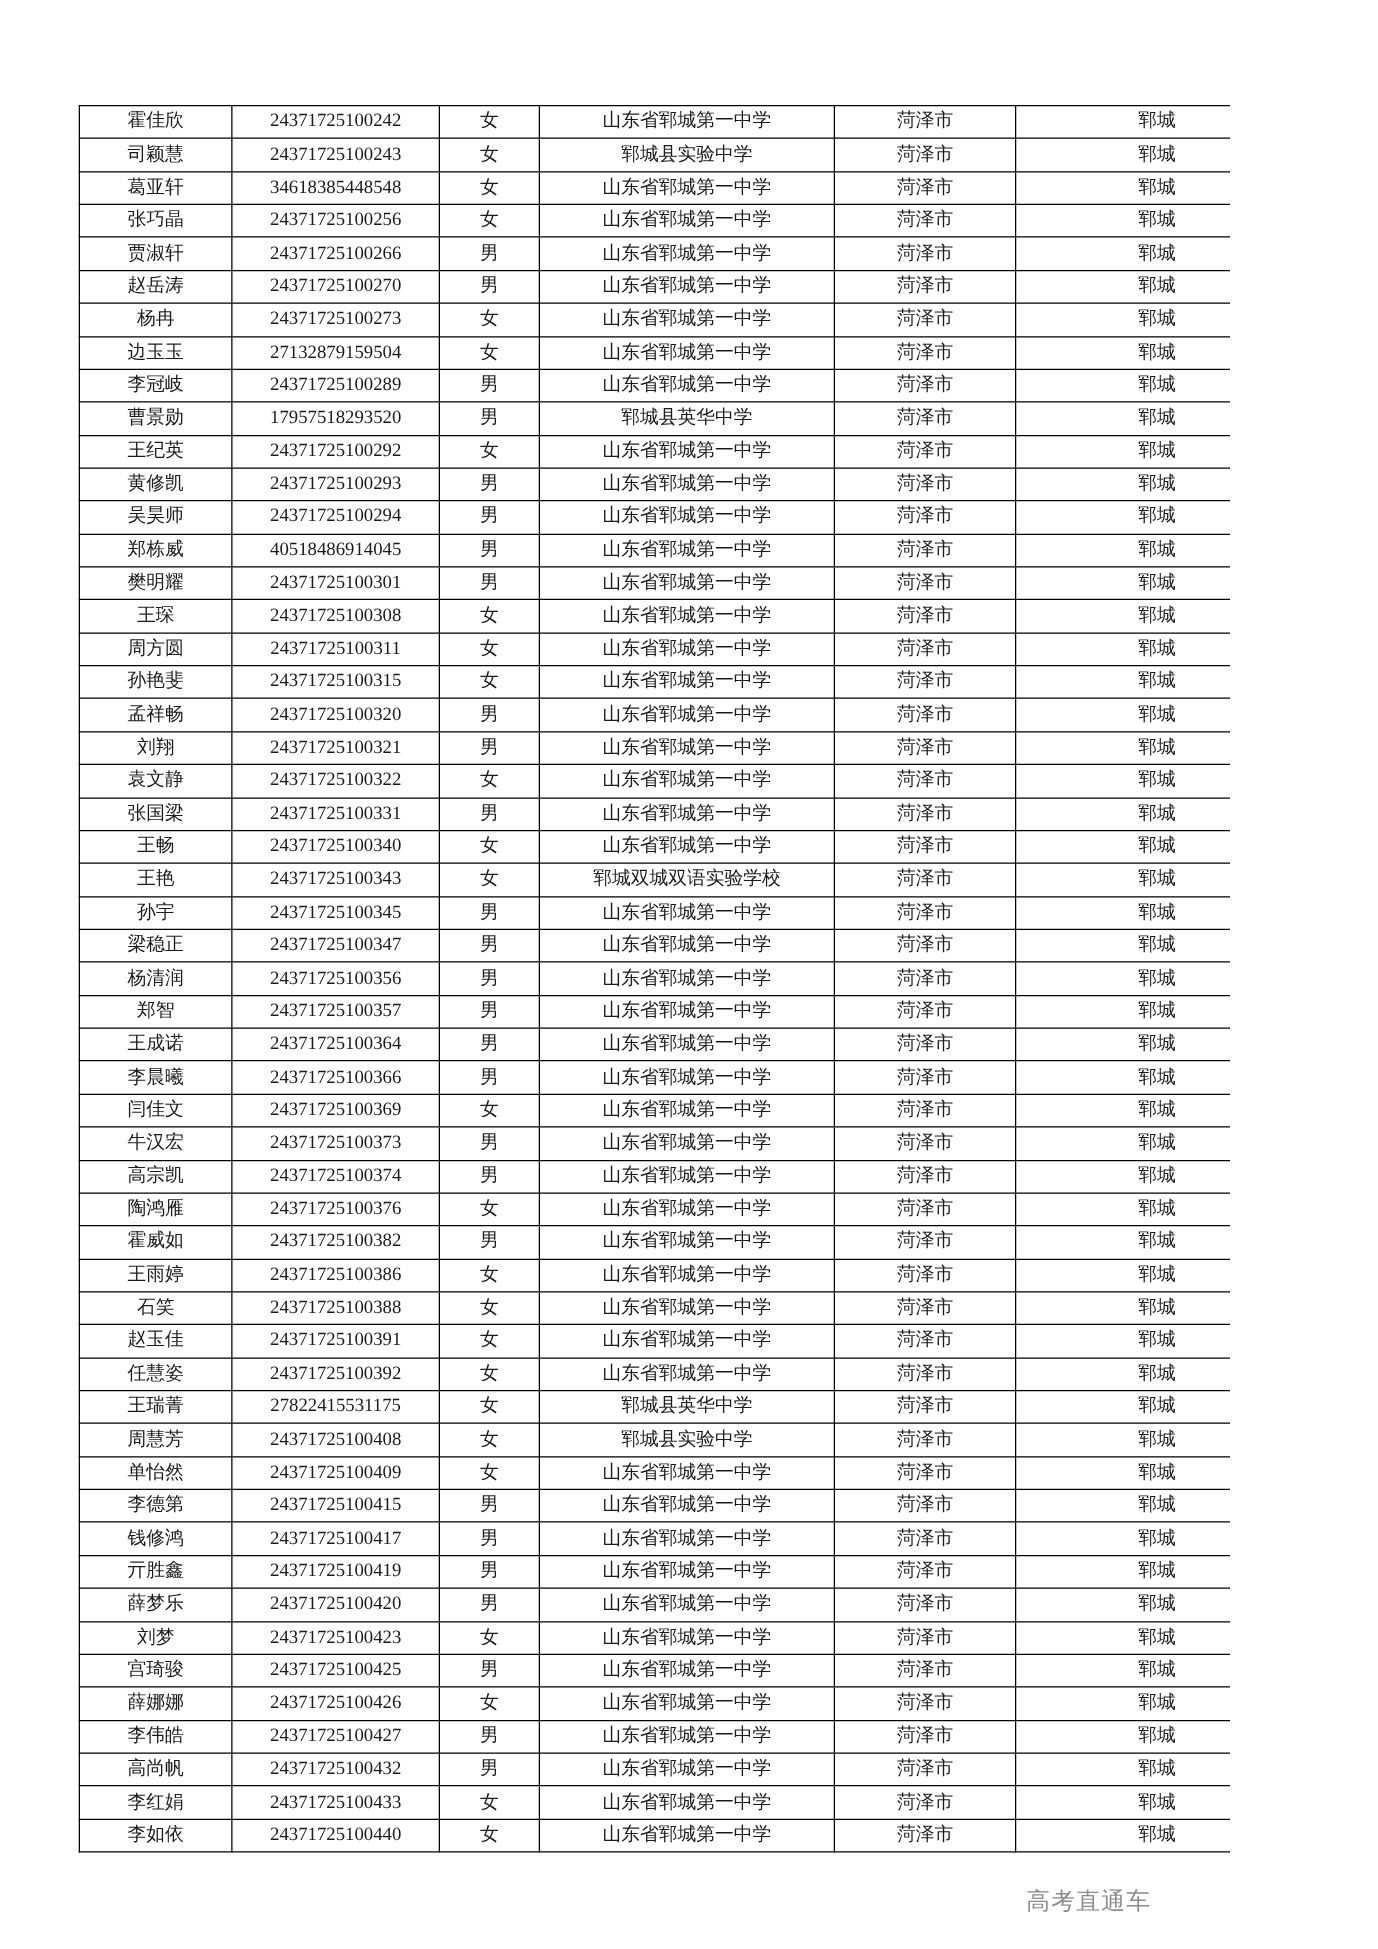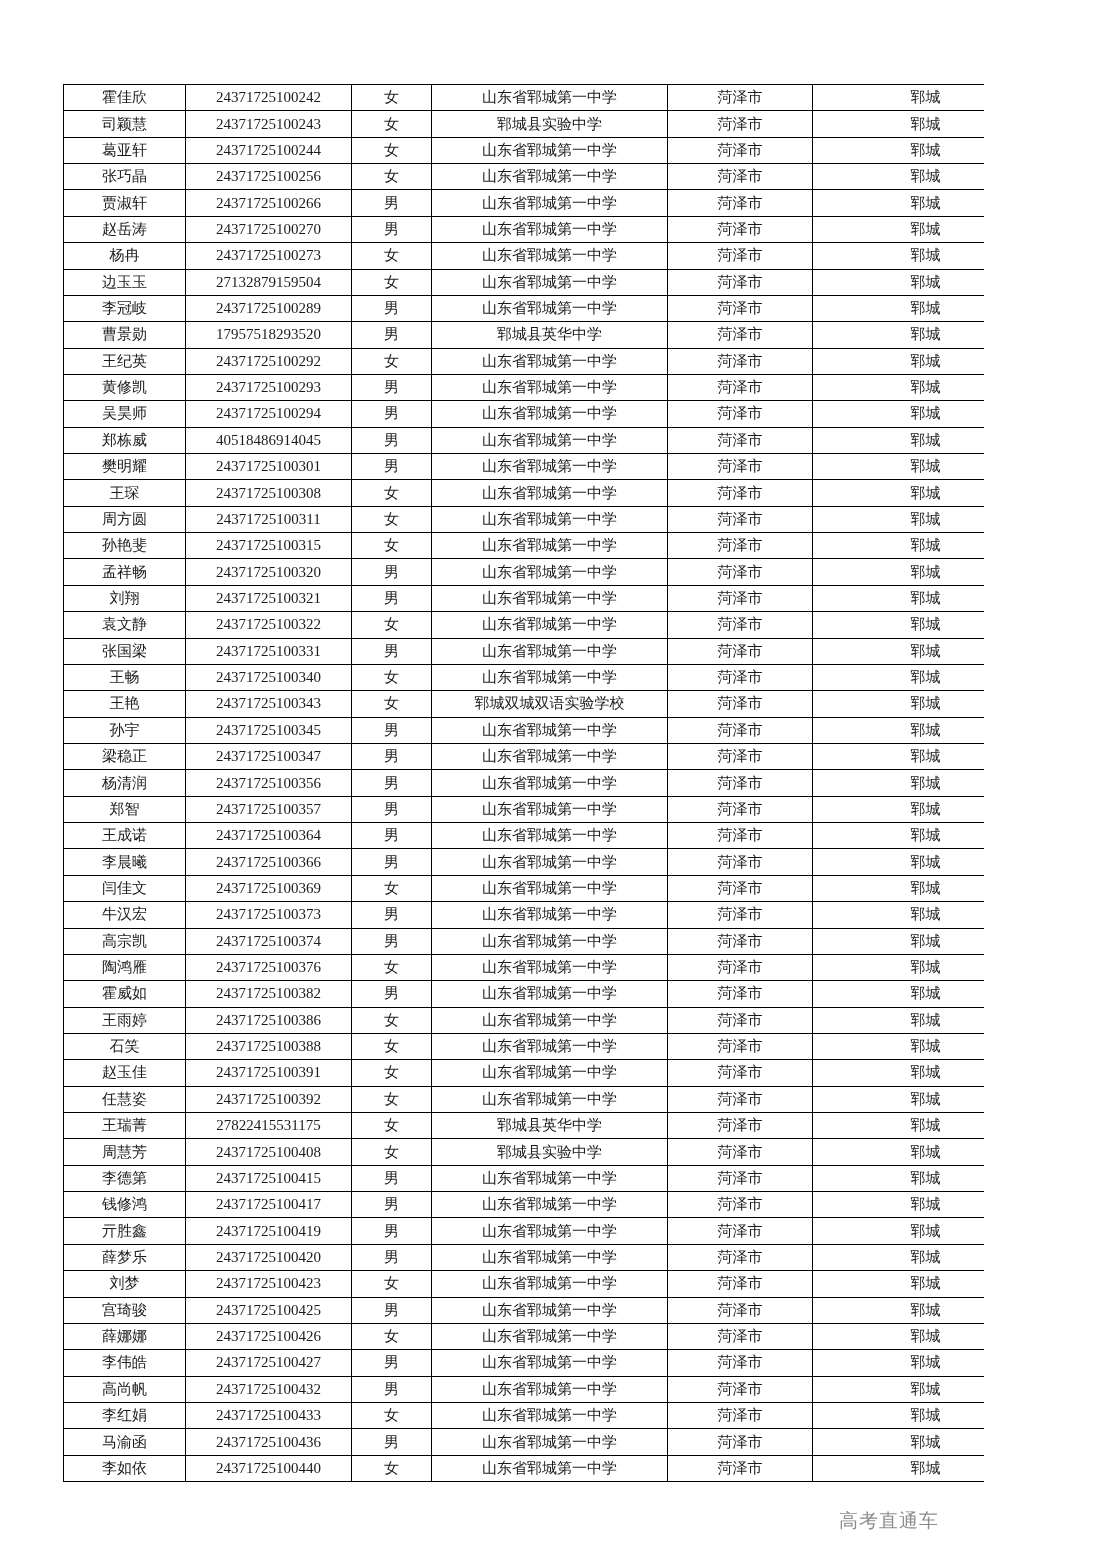--- a/index.html
+++ b/index.html
@@ -32,21 +32,21 @@
     vertical-align: middle;
     font-size: 15px;
     line-height: 1;
     white-space: nowrap;
     overflow: hidden;
     font-family: "Liberation Serif", "DejaVu Serif", serif;
     color: #1a1a1a;
   }
   .watermark {
     position: absolute;
-    right: 45px;
+    right: 63px;
     top: 1508px;
     font-size: 19px;
     color: #8c8c8c;
     font-family: "Liberation Sans", "DejaVu Sans", sans-serif;
     letter-spacing: 1px;
   }
 </style>
 </head>
 <body>
 
@@ -73,21 +73,21 @@
         <tr>
           <td>司颖慧</td>
           <td>24371725100243</td>
           <td>女</td>
           <td>郓城县实验中学</td>
           <td>菏泽市</td>
           <td>郓城</td>
         </tr>
         <tr>
           <td>葛亚轩</td>
-          <td>24371725100244</td>
+          <td>34618385448548</td>
           <td>女</td>
           <td>山东省郓城第一中学</td>
           <td>菏泽市</td>
           <td>郓城</td>
         </tr>
         <tr>
           <td>张巧晶</td>
           <td>24371725100256</td>
           <td>女</td>
           <td>山东省郓城第一中学</td>
@@ -384,20 +384,28 @@
         </tr>
         <tr>
           <td>周慧芳</td>
           <td>24371725100408</td>
           <td>女</td>
           <td>郓城县实验中学</td>
           <td>菏泽市</td>
           <td>郓城</td>
         </tr>
         <tr>
+          <td>单怡然</td>
+          <td>24371725100409</td>
+          <td>女</td>
+          <td>山东省郓城第一中学</td>
+          <td>菏泽市</td>
+          <td>郓城</td>
+        </tr>
+        <tr>
           <td>李德第</td>
           <td>24371725100415</td>
           <td>男</td>
           <td>山东省郓城第一中学</td>
           <td>菏泽市</td>
           <td>郓城</td>
         </tr>
         <tr>
           <td>钱修鸿</td>
           <td>24371725100417</td>
@@ -459,28 +467,20 @@
           <td>24371725100432</td>
           <td>男</td>
           <td>山东省郓城第一中学</td>
           <td>菏泽市</td>
           <td>郓城</td>
         </tr>
         <tr>
           <td>李红娟</td>
           <td>24371725100433</td>
           <td>女</td>
-          <td>山东省郓城第一中学</td>
-          <td>菏泽市</td>
-          <td>郓城</td>
-        </tr>
-        <tr>
-          <td>马渝函</td>
-          <td>24371725100436</td>
-          <td>男</td>
           <td>山东省郓城第一中学</td>
           <td>菏泽市</td>
           <td>郓城</td>
         </tr>
         <tr>
           <td>李如依</td>
           <td>24371725100440</td>
           <td>女</td>
           <td>山东省郓城第一中学</td>
           <td>菏泽市</td>

